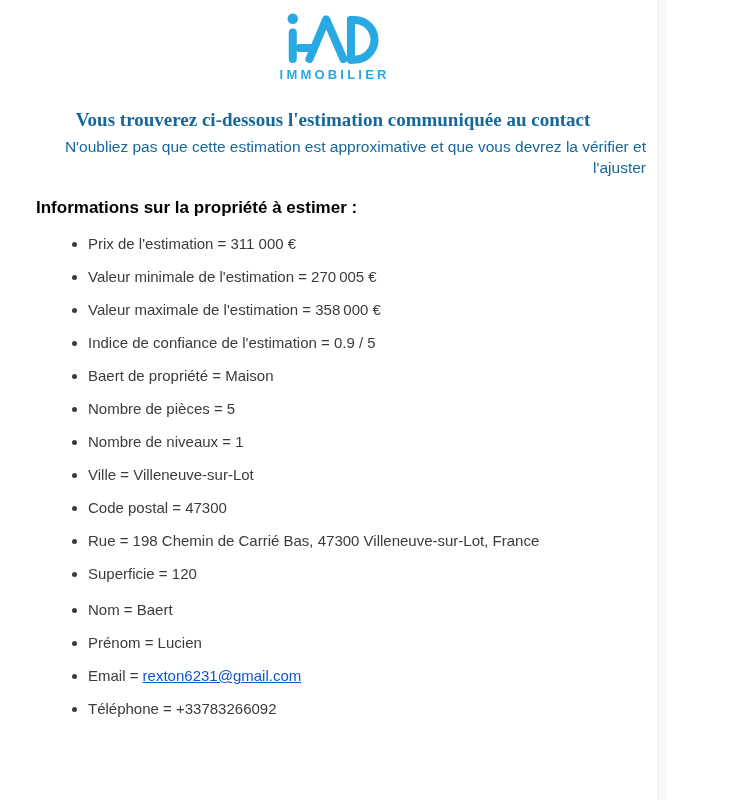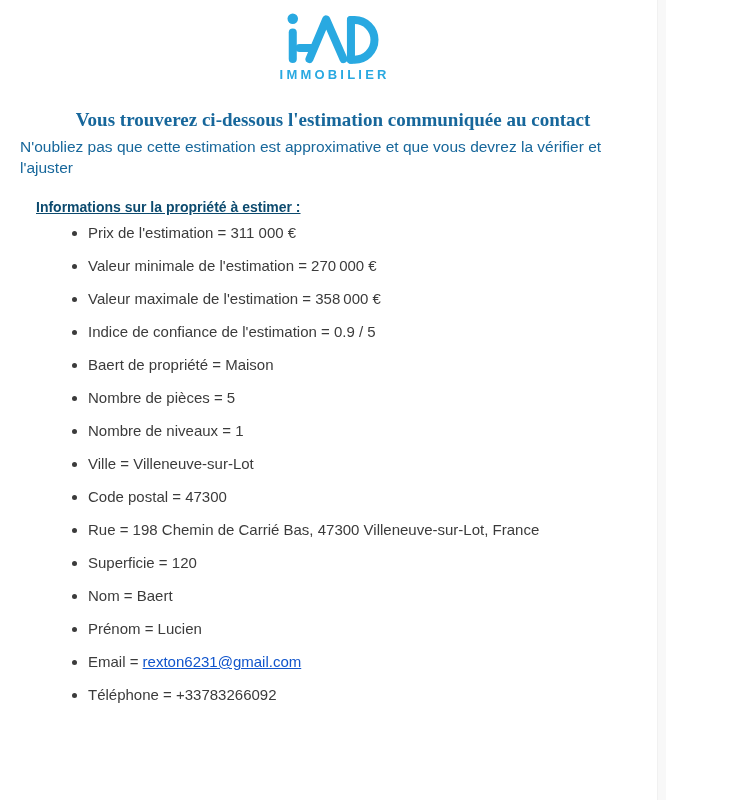--- a/index.html
+++ b/index.html
@@ -54,39 +54,38 @@
     margin: 26px 20px 0 20px;
     text-align: center;
     color: var(--heading-blue, #17679b);
     font-size: 19px;
     line-height: 24px;
     font-weight: bold;
     font-family: Liberation Serif, serif;
   }
   .subtitle {
     margin: 4px 20px 0 20px;
-    text-align: left;
+    text-align: right;
     color: var(--heading-blue, #17679b);
     font-size: 15.5px;
     line-height: 21px;
   }
   .subtitle span { display: block; }
   .section-heading {
     margin: 19px 0 0 36px;
-    color: #0c4a6e;
-    font-size: 14px;
+    color: #000000;
+    font-size: 17px;
     line-height: 21px;
     font-weight: bold;
-    text-decoration: underline;
   }
   .section-heading.lead {
     margin-top: 24px;
   }
   ul.info-list {
-    margin: 5px 0 0 36px;
+    margin: 16px 0 0 36px;
     padding: 0 12px 0 52px;
     list-style: disc outside;
   }
   ul.info-list li {
     font-size: 15px;
     line-height: 20px;
     margin: 0 0 13px 0;
     color: var(--text, #3b3b3b);
   }
   a.email-link {
@@ -113,21 +112,21 @@
 
   <div class="title">Vous trouverez ci-dessous l'estimation communiquée au contact</div>
 
   <div class="subtitle">
     <span>N'oubliez pas que cette estimation est approximative et que vous devrez la vérifier et l'ajuster</span>
   </div>
 
   <div class="section-heading">Informations sur la propriété à estimer :</div>
   <ul class="info-list">
     <li>Prix de l'estimation = 311 000 €</li>
-    <li>Valeur minimale de l'estimation = 270 000 €</li>
+    <li>Valeur minimale de l'estimation = 270 005 €</li>
     <li>Valeur maximale de l'estimation = 358 000 €</li>
     <li>Indice de confiance de l'estimation = 0.9 / 5</li>
     <li>Baert de propriété = Maison</li>
     <li>Nombre de pièces = 5</li>
     <li>Nombre de niveaux = 1</li>
     <li>Ville = Villeneuve-sur-Lot</li>
     <li>Code postal = 47300</li>
     <li>Rue = 198 Chemin de Carrié Bas, 47300 Villeneuve-sur-Lot, France</li>
     <li>Superficie = 120</li>
   </ul>

